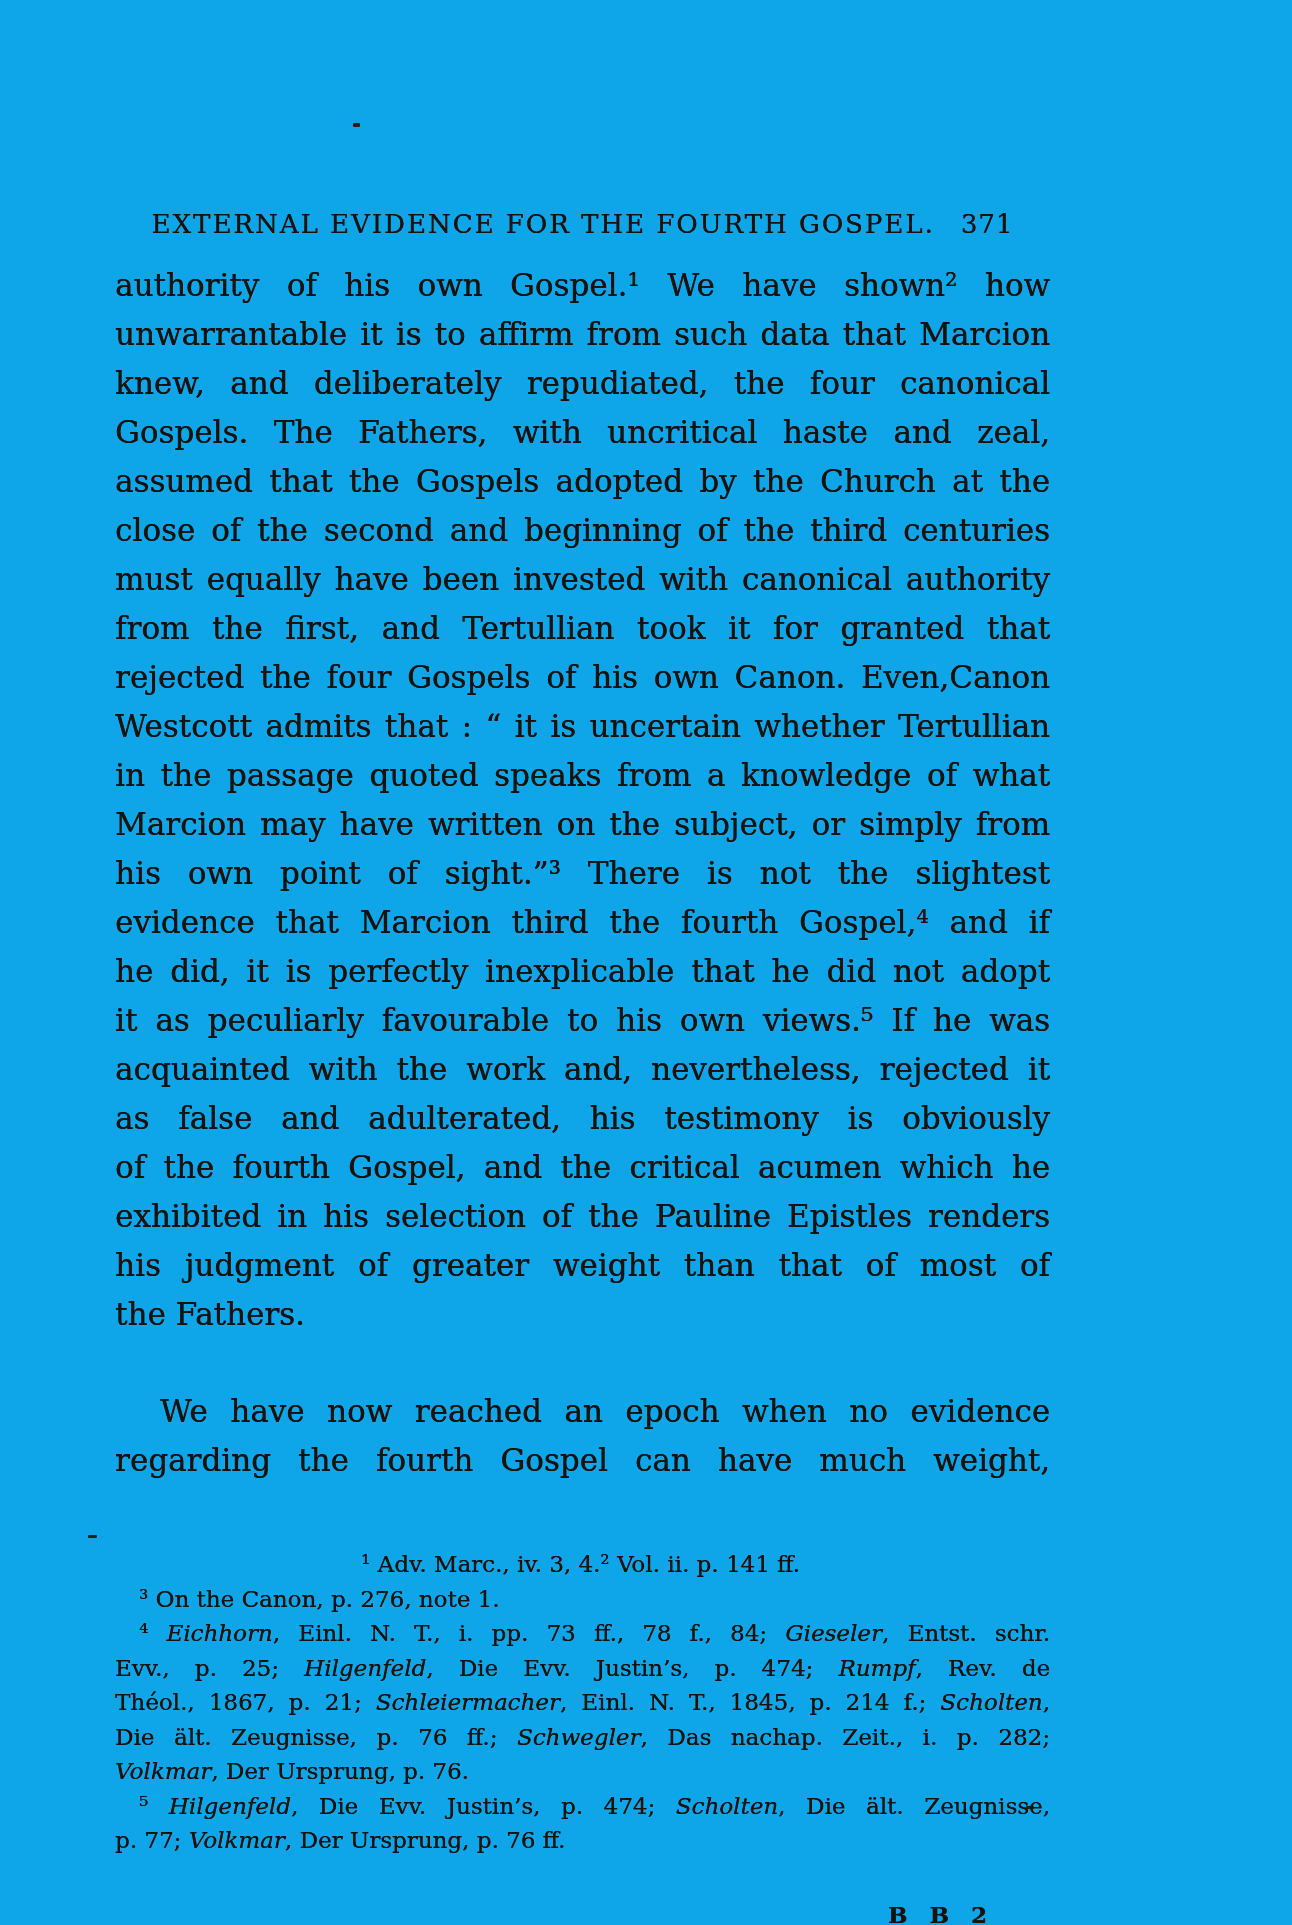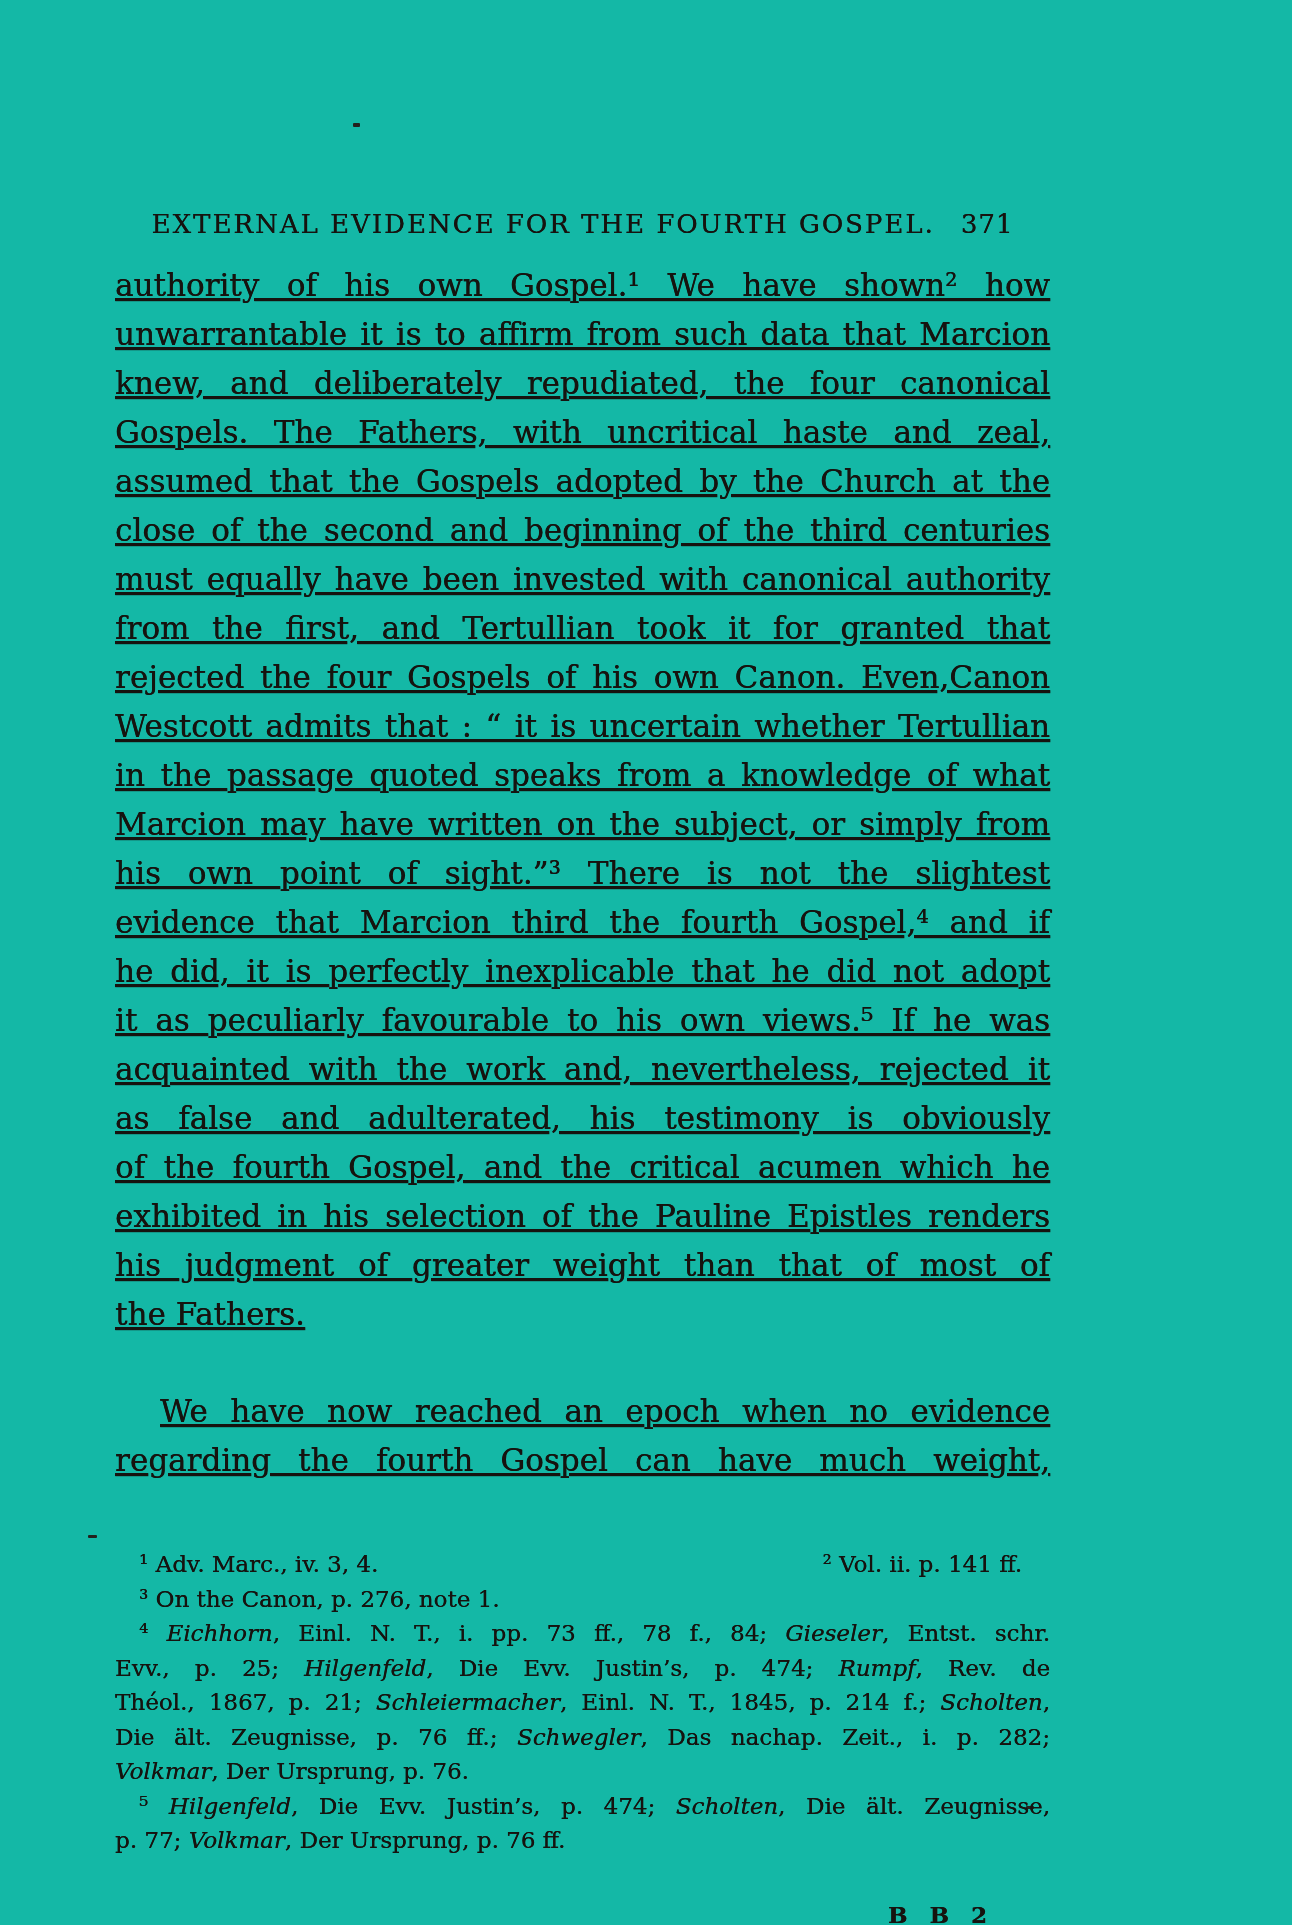--- a/index.html
+++ b/index.html
@@ -1,20 +1,20 @@
 <!DOCTYPE html>
 <html><head>
 <meta charset="utf-8">
 <style>
   html,body { margin:0; padding:0; background:#e9e9e6; }
   .page {
     position:relative;
     width:1292px; height:1925px;
     margin:0 auto;
-    background:#14b8a6;
+    background:#0ea5e9;
     overflow:hidden;
     font-family:"DejaVu Serif","Liberation Serif",serif;
     color:#16130f;
   }
   .column {
     position:absolute; left:115px; top:209px; width:935px;
   }
   .header {
     text-align:center;
     font-size:26px;
@@ -22,32 +22,32 @@
     white-space:nowrap;
     text-shadow:0.3px 0.2px 0 currentColor;
   }
   .header .pagenum { margin-left:26px; letter-spacing:1px; }
   .bodytext {
     margin-top:22px;
     font-size:31px;
     line-height:49px;
     text-shadow:0.35px 0.2px 0 currentColor;
   }
-  .bline { text-align:justify;text-decoration:underline; }
+  .bline { text-align:justify; }
   .bline.just { text-align-last:justify; }
   .bline.indent1 { text-indent:45px;margin-top:48px; }
   .footnotes {
     margin-top:62px;
     font-size:23px;
     line-height:34.5px;
     text-shadow:0.25px 0.15px 0 currentColor;
   }
   .fline { text-align:justify; }
   .fline.just { text-align-last:justify; }
-  .fline.twocol { display:flex; justify-content:space-between; padding-left:24px; }
+  .fline.twocol { display:flex; justify-content:center; padding-left:24px; }
   .twocol .fn-right { margin-right:28px; }
   .it { font-style:italic; }
   .signature {
     position:absolute; left:888px; top:1901px;
     font-size:23px; letter-spacing:7px; font-weight:bold;
     text-shadow:0.3px 0.2px 0 currentColor;
   }
   .speck { position:absolute; background:#23211d; border-radius:1px; }
   .speck.s1 { left:353px; top:123px;  width:7px;  height:4px; }
   .speck.s2 { left:88px;  top:1535px; width:9px;  height:3px; }

